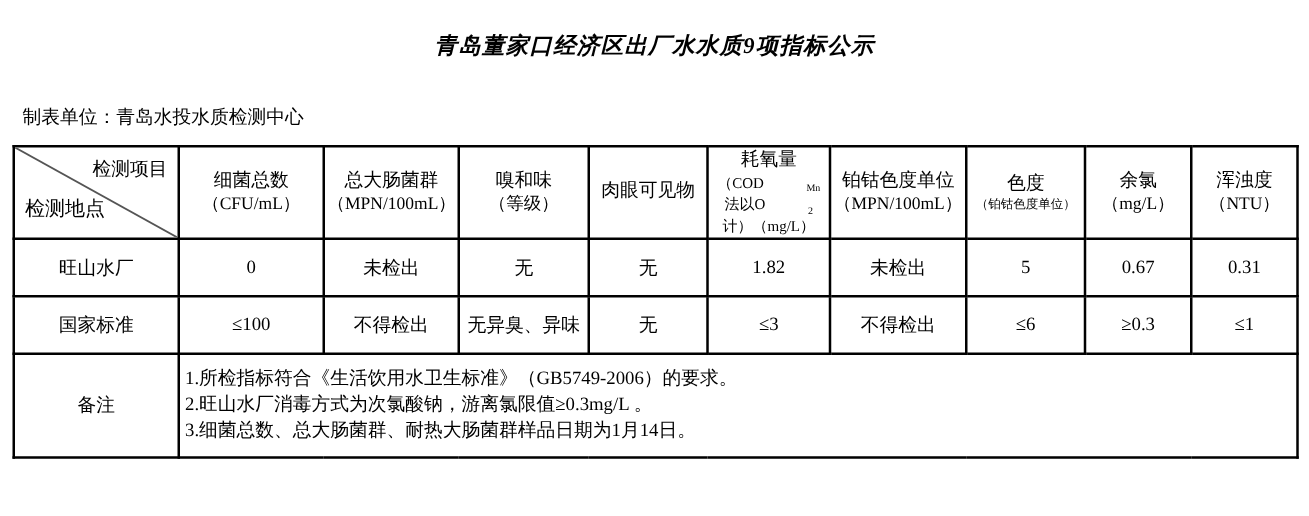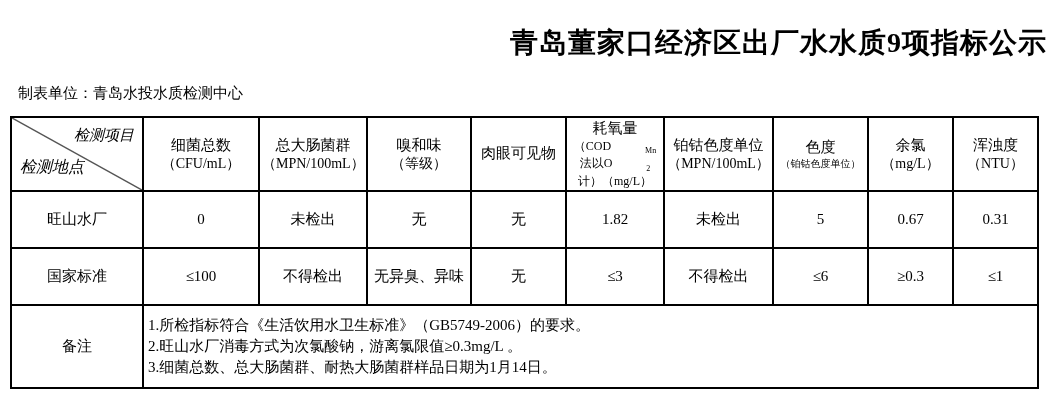--- a/index.html
+++ b/index.html
@@ -3,42 +3,42 @@
 <meta charset="utf-8">
 <style>
   html,body{margin:0;padding:0;background:#ffffff;}
   body{
     width:1047px;height:413px;position:relative;overflow:hidden;
     font-family:"Liberation Serif","DejaVu Serif",serif;
     color:#000;
   }
   .title{
     position:absolute;top:24px;left:0;right:0;margin:0;
-    text-align:right;font-size:28px;font-weight:bold;letter-spacing:1px;
+    text-align:center;font-size:18px;font-weight:bold;letter-spacing:1px;font-style:italic;
   }
   .meta{position:absolute;top:84px;left:0;right:0;height:20px;font-size:15px;}
   .meta .prepared{position:absolute;left:18px;top:0;}
   .meta .sample{position:absolute;left:705px;top:0;}
   table.report{
     position:absolute;top:116px;left:10px;
     border-collapse:collapse;table-layout:fixed;width:1027px;
   }
   table.report td{
     border:2px solid #000;text-align:center;vertical-align:middle;
     font-size:15px;padding:0 2px;overflow:hidden;
   }
   tr.header-row{height:74px;}
-  tr.data-row{height:57px;}
+  tr.data-row{height:46px;}
   tr.remarks-row{height:83px;}
   .col-name{font-size:15px;line-height:1.3;}
   .col-unit{font-size:14px;line-height:1.25;}
   .col-unit.small{font-size:12px;}
   .col-unit.tiny{font-size:10px;}
   .col-unit sub{font-size:8px;margin-left:34px;}
-  .corner-cell{position:relative;padding:0;font-style:italic;}
+  .corner-cell{position:relative;padding:0;}
   .corner-cell svg{position:absolute;top:0;left:0;width:100%;height:100%;display:block;}
   .corner-top{position:absolute;top:8px;right:8px;font-size:15px;}
   .corner-bottom{position:absolute;bottom:12px;left:8px;font-size:16px;}
   .remarks-cell{text-align:left !important;padding:1px 4px !important;}
   .remarks-cell .remark-line{font-size:15px;line-height:21px;white-space:nowrap;}
 </style>
 </head>
 <body>
 
 <div class="page">

